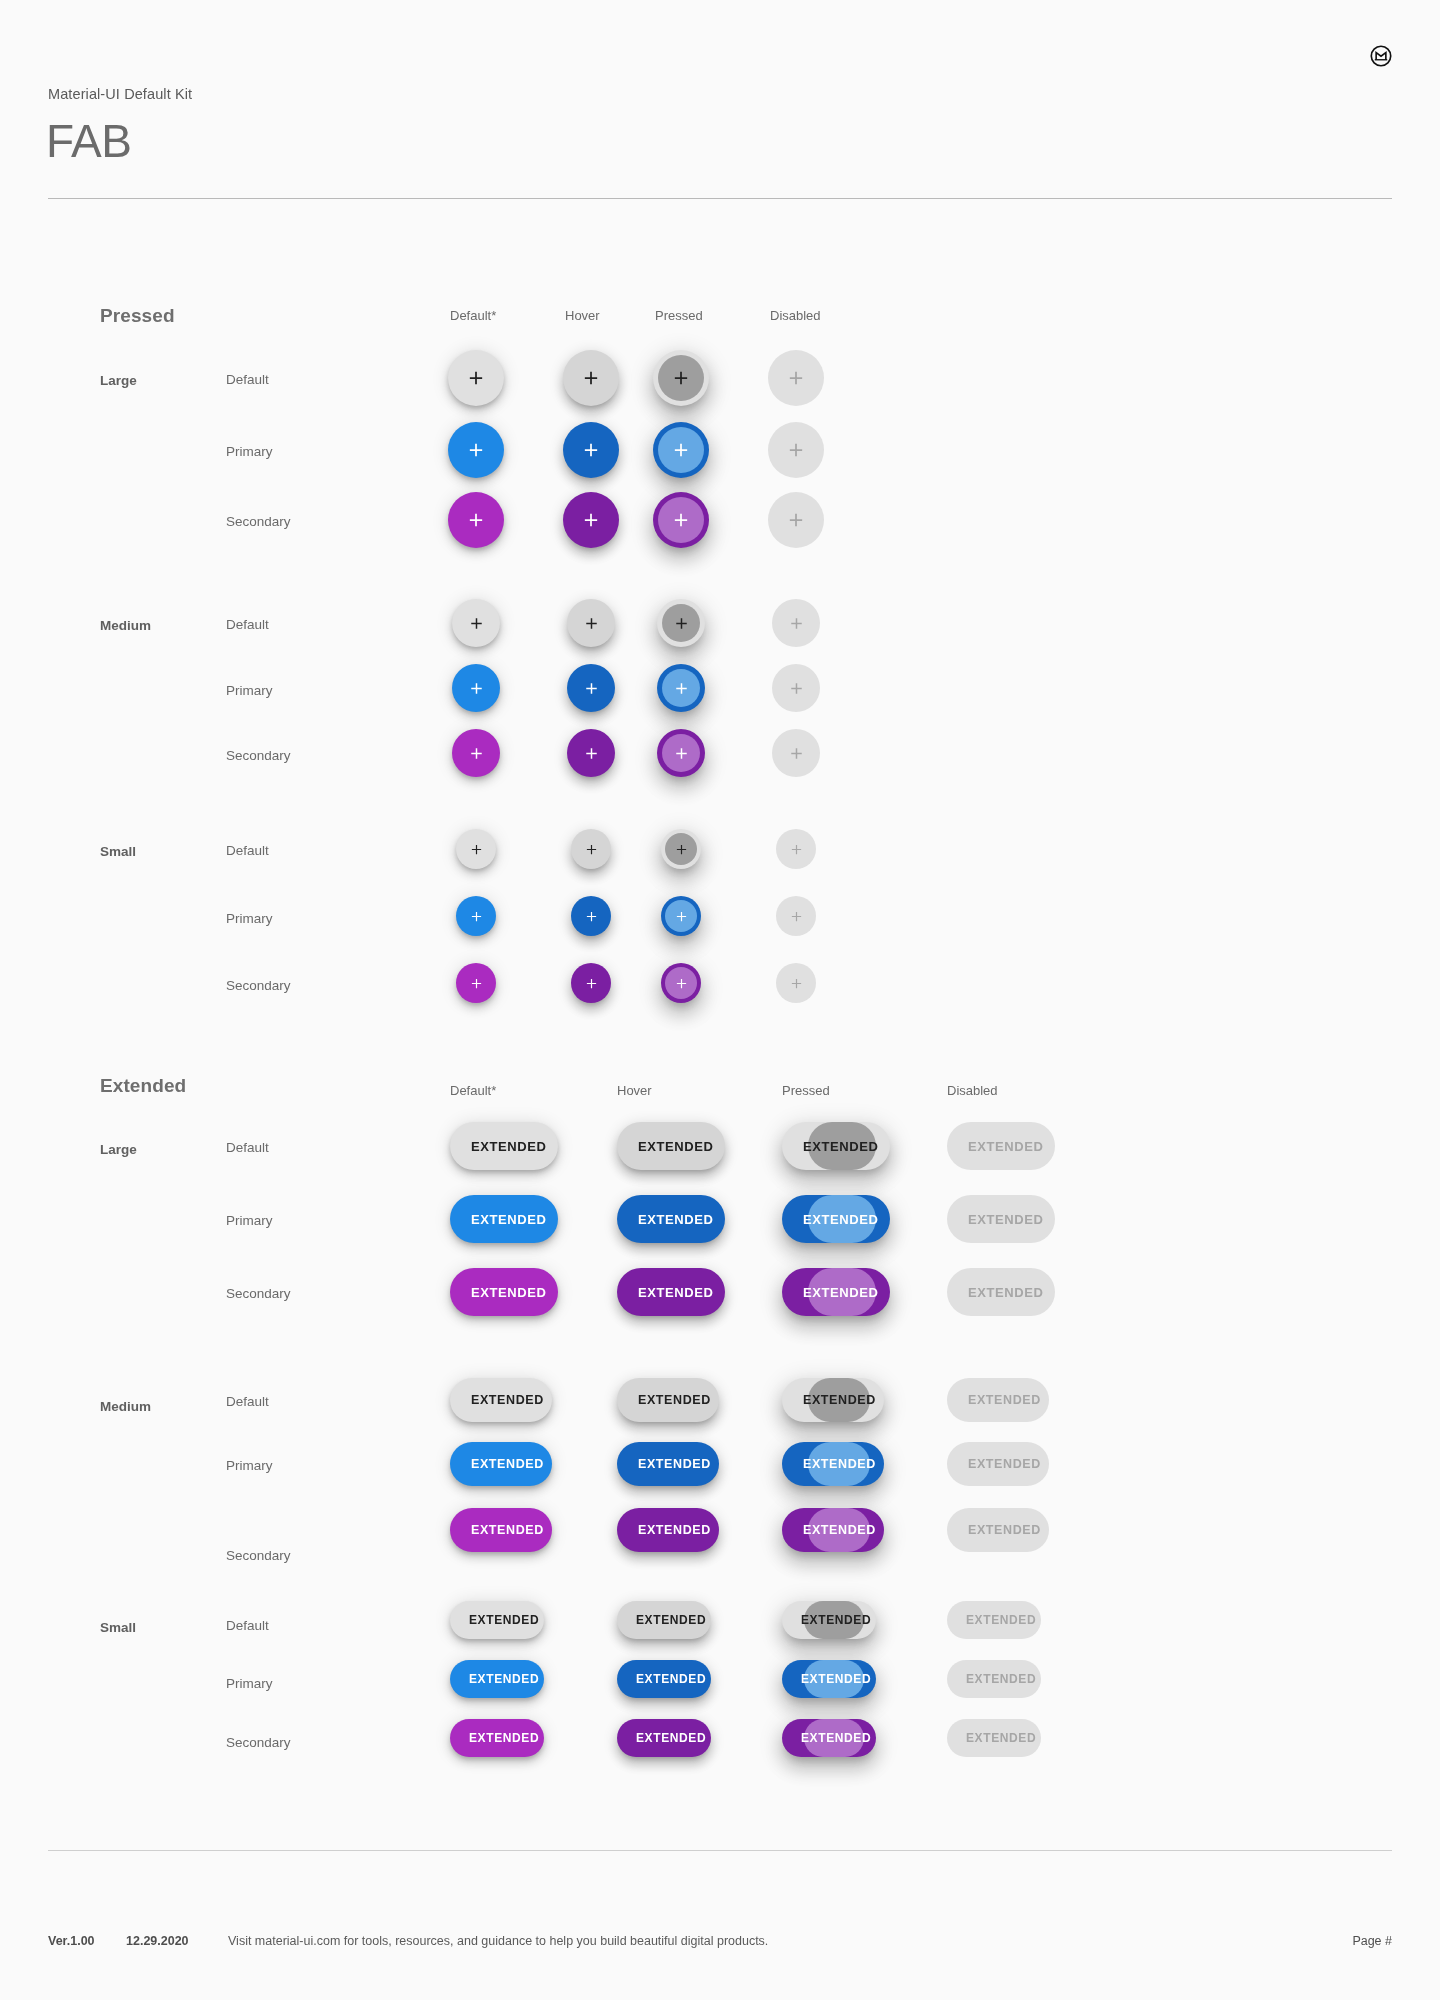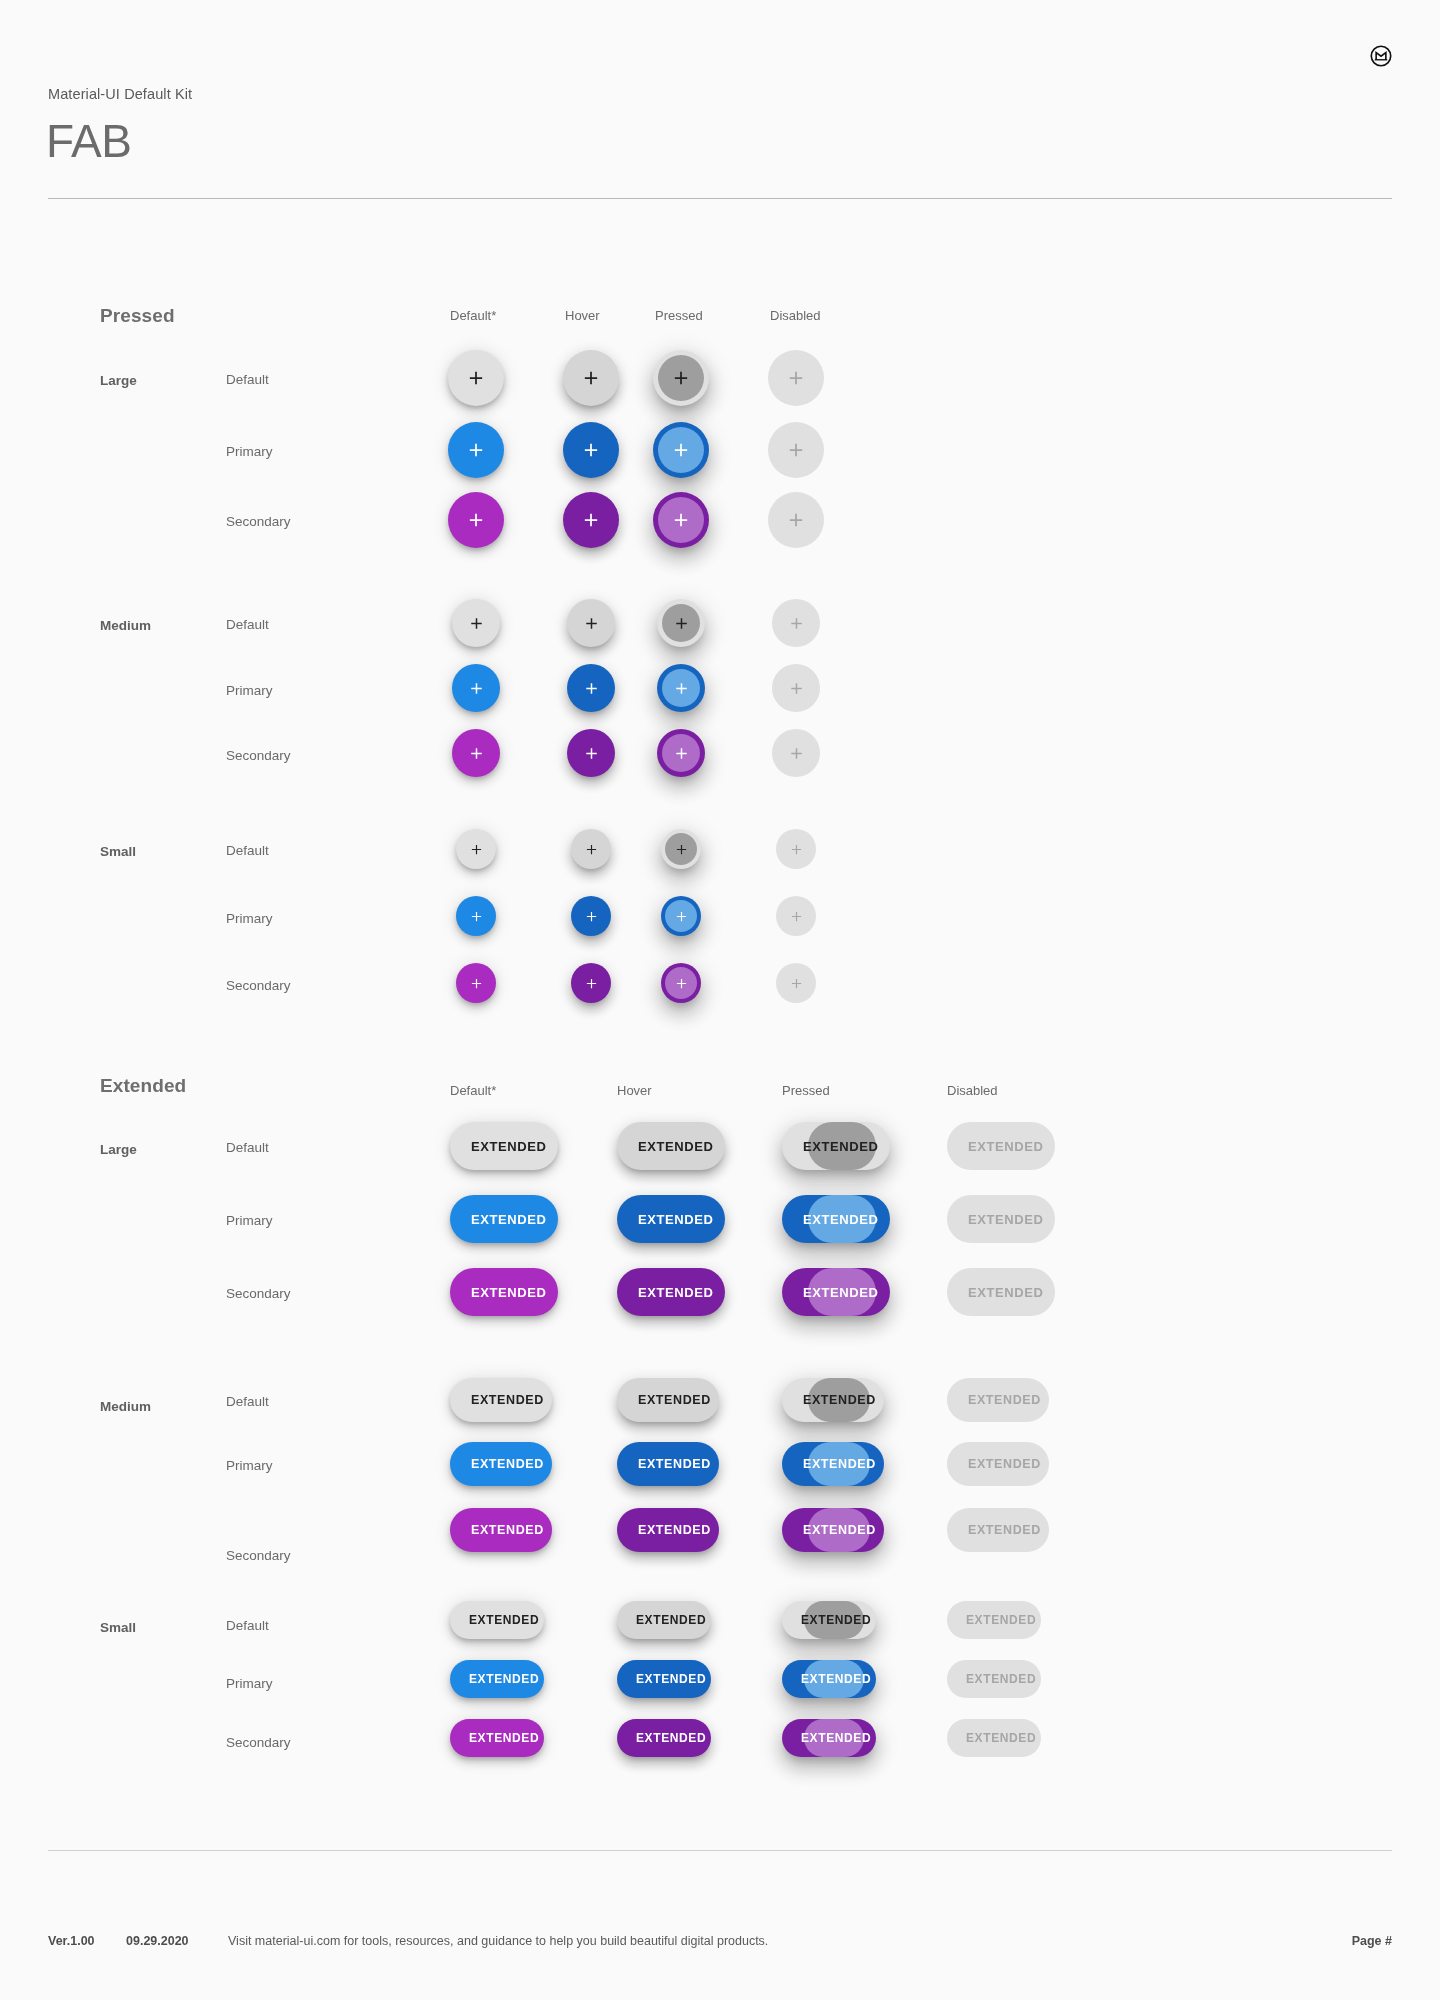--- a/index.html
+++ b/index.html
@@ -65,21 +65,21 @@
     left: 48px;
     top: 1934px;
     width: 1344px;
     height: 18px;
     font-size: 12.5px;
     color: #4e4e4e;
   }
   .footer .ver   { position:absolute; left:0;   font-weight:700; }
   .footer .date  { position:absolute; left:78px; font-weight:700; }
   .footer .blurb { position:absolute; left:180px; font-weight:400; color:#5a5a5a; }
-  .footer .pageno{ position:absolute; right:0;  font-weight:700;padding-left:40px; }
+  .footer .pageno{ position:absolute; right:0;  font-weight:400;padding-left:40px; }
 
   
   .section { position: absolute; left: 0; top: 0; width: 1440px; }
 
   .section-title {
     position: absolute;
     left: 100px;
     font-size: 19px;
     font-weight: 700;
     color: #6e6e6e;
@@ -752,16 +752,16 @@
           </svg>
           <span class="ext-label" style="font-size:12px;color:#A6A6A6;margin-left:7px;">EXTENDED</span>
         </div>
       </div>
     </div>
   </div>
 
 <div class="footer-rule"></div>
 <div class="footer">
   <span class="ver">Ver.1.00</span>
-  <span class="date">09.29.2020</span>
+  <span class="date">12.29.2020</span>
   <span class="blurb">Visit material-ui.com for tools, resources, and guidance to help you build beautiful digital products.</span>
   <span class="pageno">Page #</span>
 </div>
 
 </body></html>

